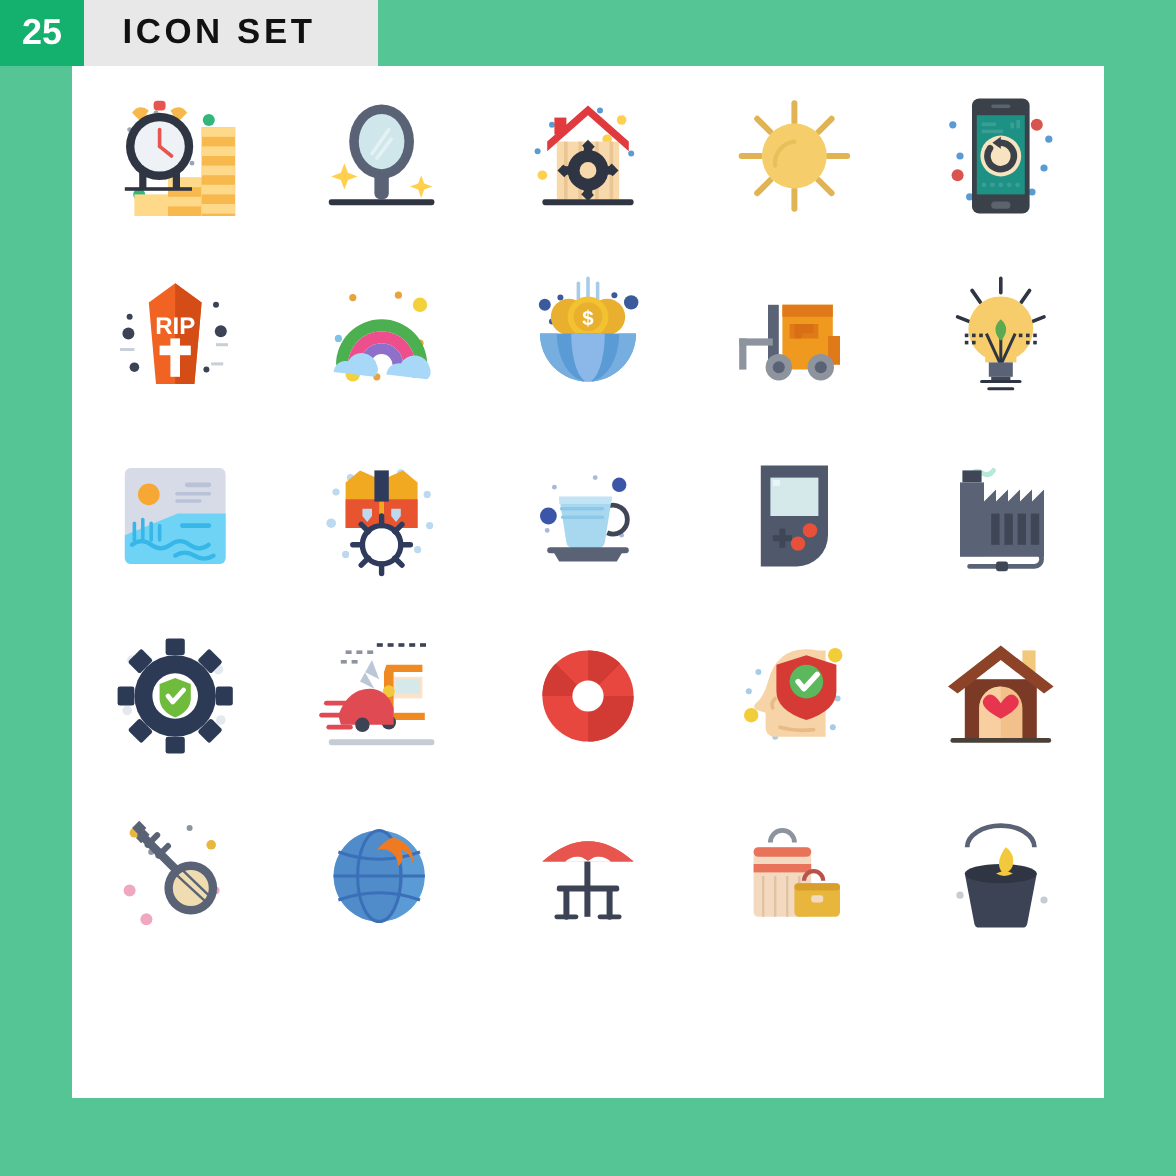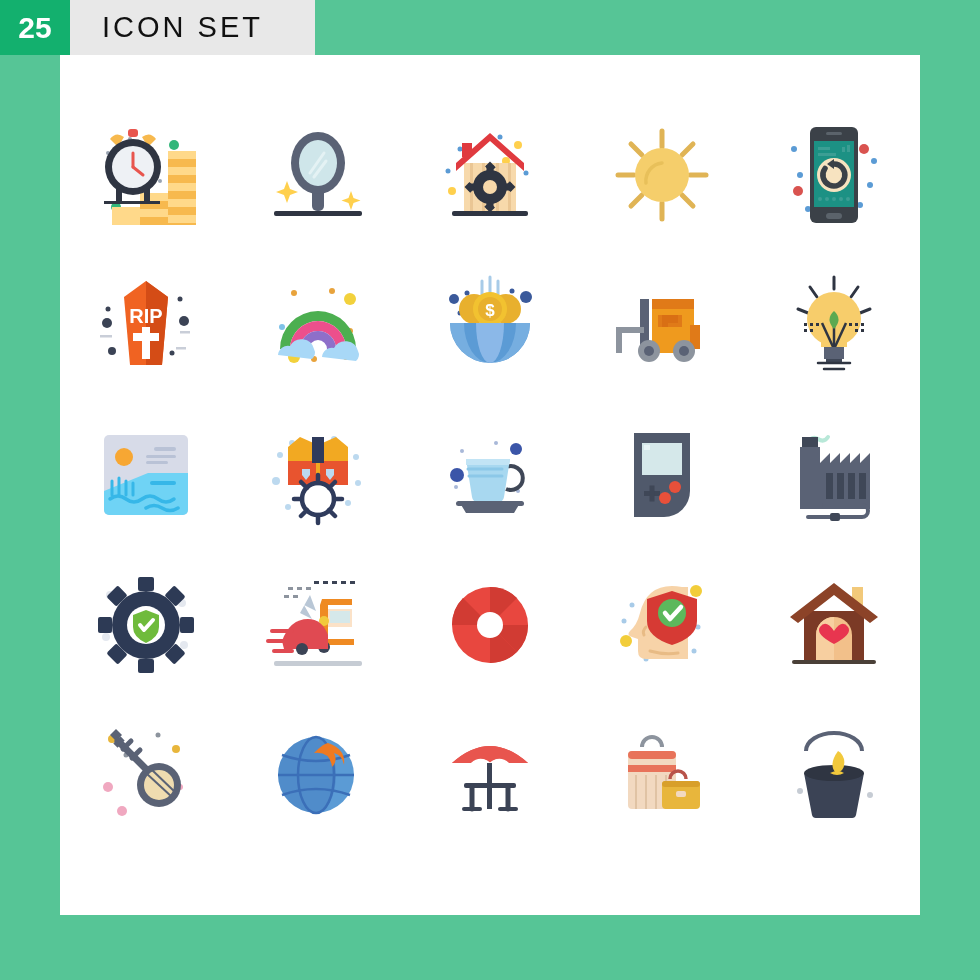--- a/index.html
+++ b/index.html
@@ -19,35 +19,35 @@
   .badge{
     width:70px;background:#13b06e;color:#ffffff;
     display:flex;align-items:center;justify-content:center;
     font-size:30px;font-weight:bold;letter-spacing:0px;
   }
   .title-wrap{
     width:245px;background:#e8e8e8;
     display:flex;align-items:center;
   }
   .title{
-    color:#111111;font-size:29px;font-weight:normal;
+    color:#111111;font-size:29px;font-weight:bold;
     letter-spacing:3px;padding-left:32px;
   }
 
   
   .canvas{
     position:absolute;left:60px;top:55px;
     width:860px;height:860px;background:#ffffff;
   }
   .grid{
     position:absolute;left:0;top:0;width:860px;height:860px;
     display:grid;
     grid-template-columns:repeat(5,172px);
     grid-template-rows:repeat(5,150px);
-    padding-top:45px;box-sizing:border-box;
+    box-sizing:border-box;
   }
   .cell{
     position:relative;
     display:flex;align-items:center;justify-content:center;
   }
   .ico{position:relative;width:120px;height:120px;}
   .ico svg{display:block;width:120px;height:120px;}
 </style>
 </head>
 <body>

